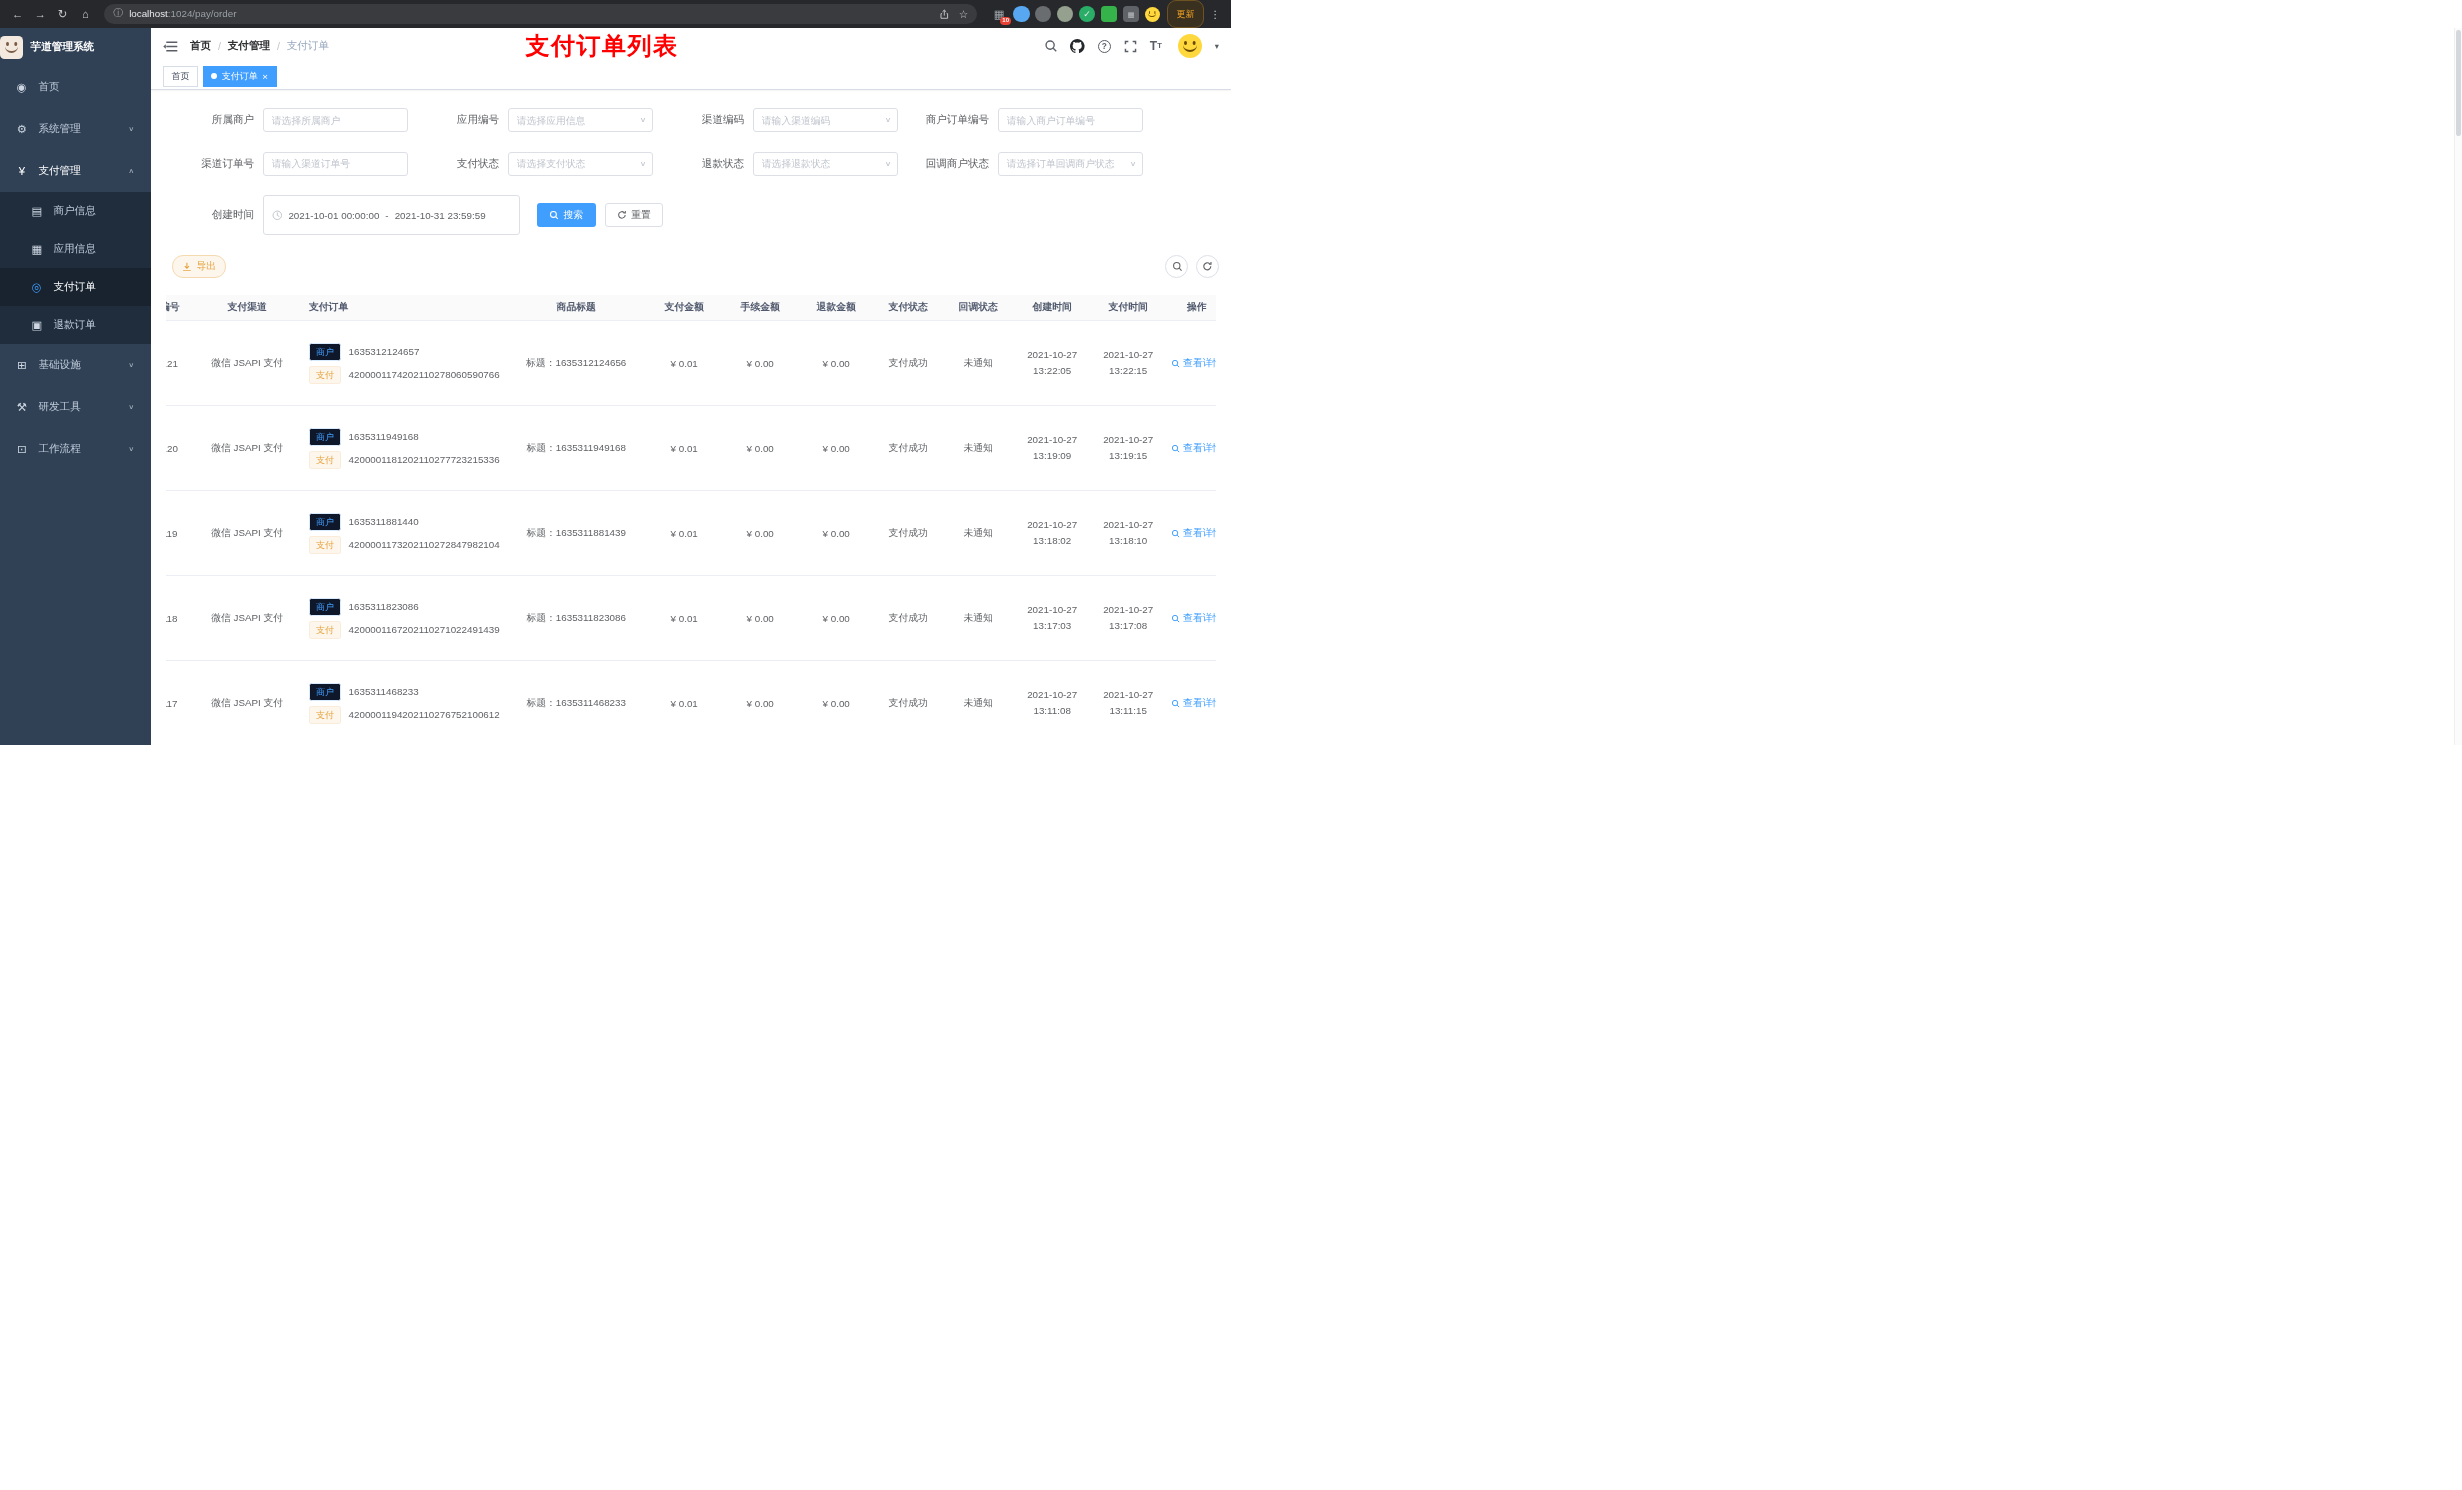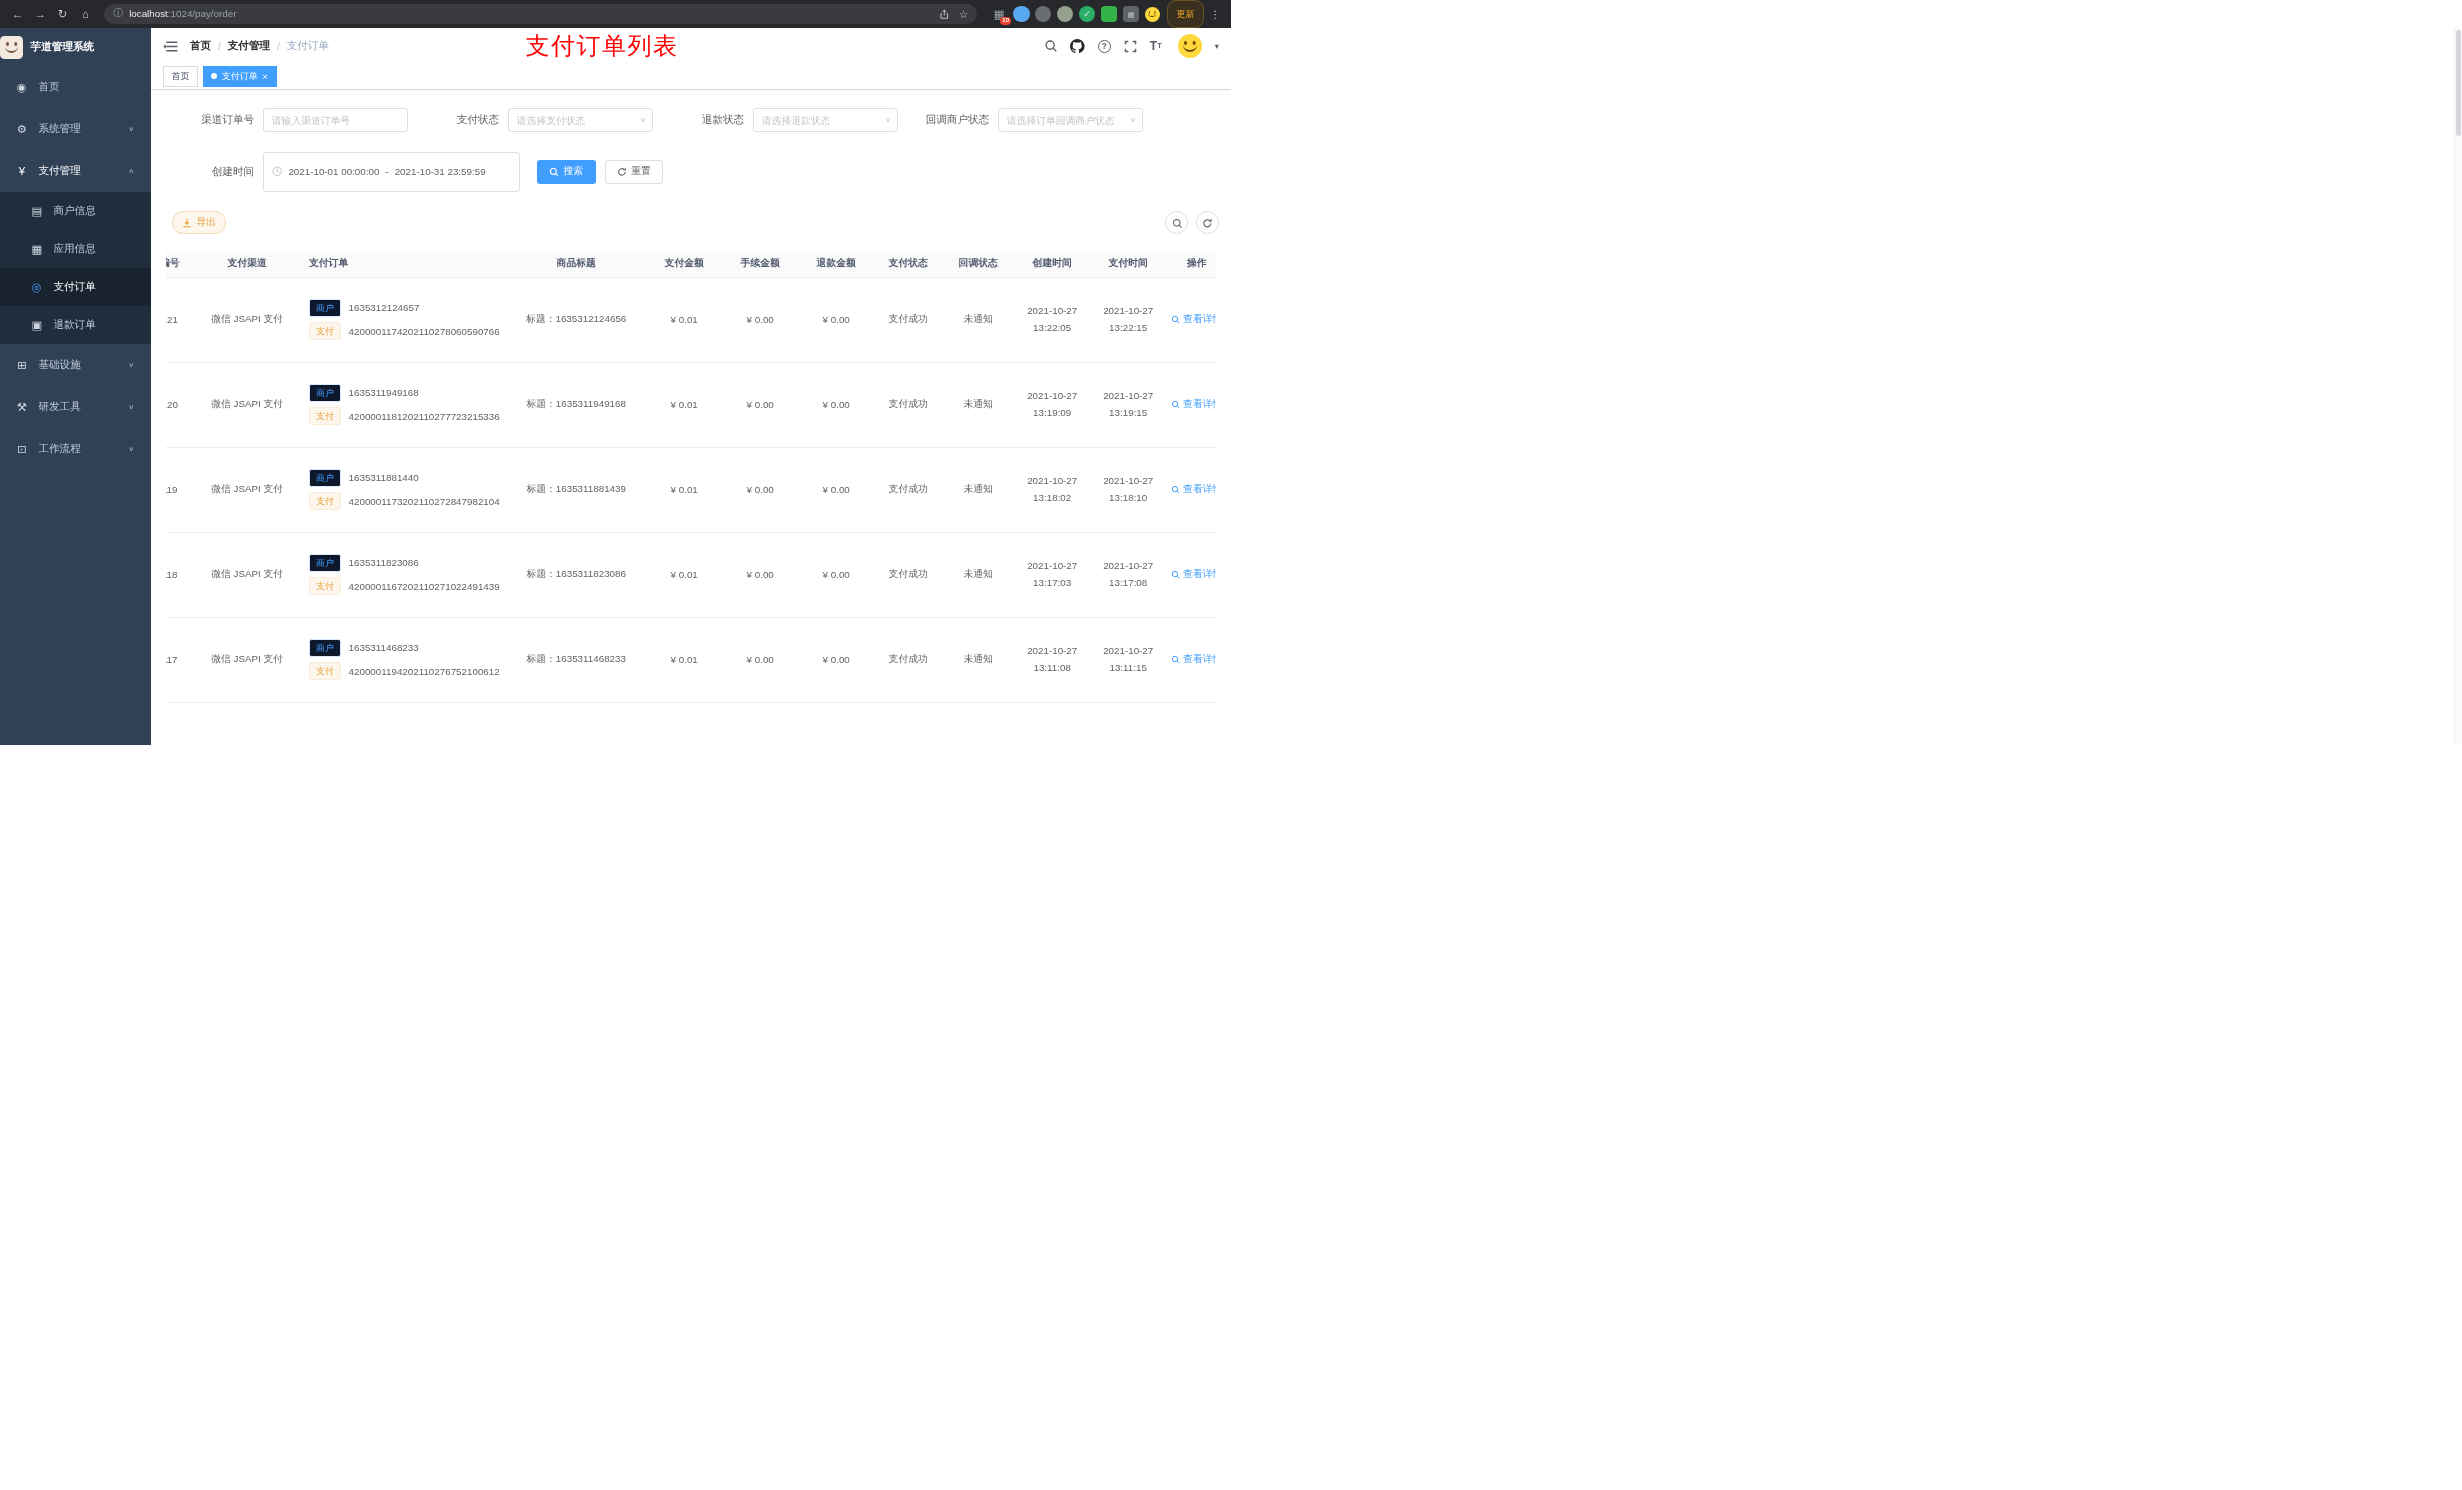--- a/index.html
+++ b/index.html
@@ -61,21 +61,21 @@
   .submenu-item.active .m-icon{color:var(--accent)}
   
   .main{flex:1;display:flex;flex-direction:column;overflow:hidden;background:#fff;position:relative}
   .navbar{height:36px;display:flex;align-items:center;padding:0 12px;position:relative;flex:none}
   .hamburger{display:flex;align-items:center;cursor:pointer;margin-right:12px}
   .breadcrumb{display:flex;align-items:center;font-size:10.6px}
   .crumb{color:#303133;font-weight:600;cursor:pointer}
   .crumb.current{color:#97a8be;font-weight:400;cursor:default}
   .crumb-sep{margin:0 6.8px;color:#c0c4cc;font-weight:400}
   .annotation{position:absolute;left:451px;top:50%;transform:translate(-50%,-50%);
-              color:var(--annotation);font-size:24px;font-weight:400;letter-spacing:1.5px;white-space:nowrap}
+              color:var(--annotation);font-size:24px;font-weight:700;letter-spacing:1.5px;white-space:nowrap}
   .nav-icons{margin-left:auto;display:flex;align-items:center;gap:13px;color:#5a5e66}
   .nico{display:flex;align-items:center;cursor:pointer}
   .help-circle{width:13px;height:13px;border:1.5px solid #5a5e66;border-radius:50%;font-size:8.3px;font-weight:700;
                display:flex;align-items:center;justify-content:center}
   .fontsize-ico{font-weight:700;font-size:12px;line-height:1}
   .fontsize-ico .small-t{font-size:7.6px}
   .nav-avatar{font-size:24px;margin-left:3px}
   .caret{font-size:8.3px;color:#5a5e66}
   
   .tabs-bar{height:26px;display:flex;align-items:center;padding-left:12px;gap:4.5px;
@@ -273,20 +273,38 @@
       </span>
       <span class="tab active">
         <span class="tab-dot"></span>
         <span>支付订单</span>
         <span class="tab-close">×</span>
       </span>
     </div>
 
     <div class="content">
 
+      <div class="filter-row">
+        <div class="field">
+          <span class="f-label">所属商户</span>
+          <span class="f-control"><input class="f-input" placeholder="请选择所属商户" style=""></span>
+        </div>
+        <div class="field">
+          <span class="f-label">应用编号</span>
+          <span class="f-control"><input class="f-input has-arrow" placeholder="请选择应用信息" style=""><span class="sel-arrow">∨</span></span>
+        </div>
+        <div class="field">
+          <span class="f-label">渠道编码</span>
+          <span class="f-control"><input class="f-input has-arrow" placeholder="请输入渠道编码" style=""><span class="sel-arrow">∨</span></span>
+        </div>
+        <div class="field">
+          <span class="f-label">商户订单编号</span>
+          <span class="f-control"><input class="f-input" placeholder="请输入商户订单编号" style=""></span>
+        </div>
+      </div>
 
       <div class="filter-row">
         <div class="field">
           <span class="f-label">渠道订单号</span>
           <span class="f-control"><input class="f-input" placeholder="请输入渠道订单号" style=""></span>
         </div>
         <div class="field">
           <span class="f-label">支付状态</span>
           <span class="f-control"><input class="f-input has-arrow" placeholder="请选择支付状态" style=""><span class="sel-arrow">∨</span></span>
         </div>

